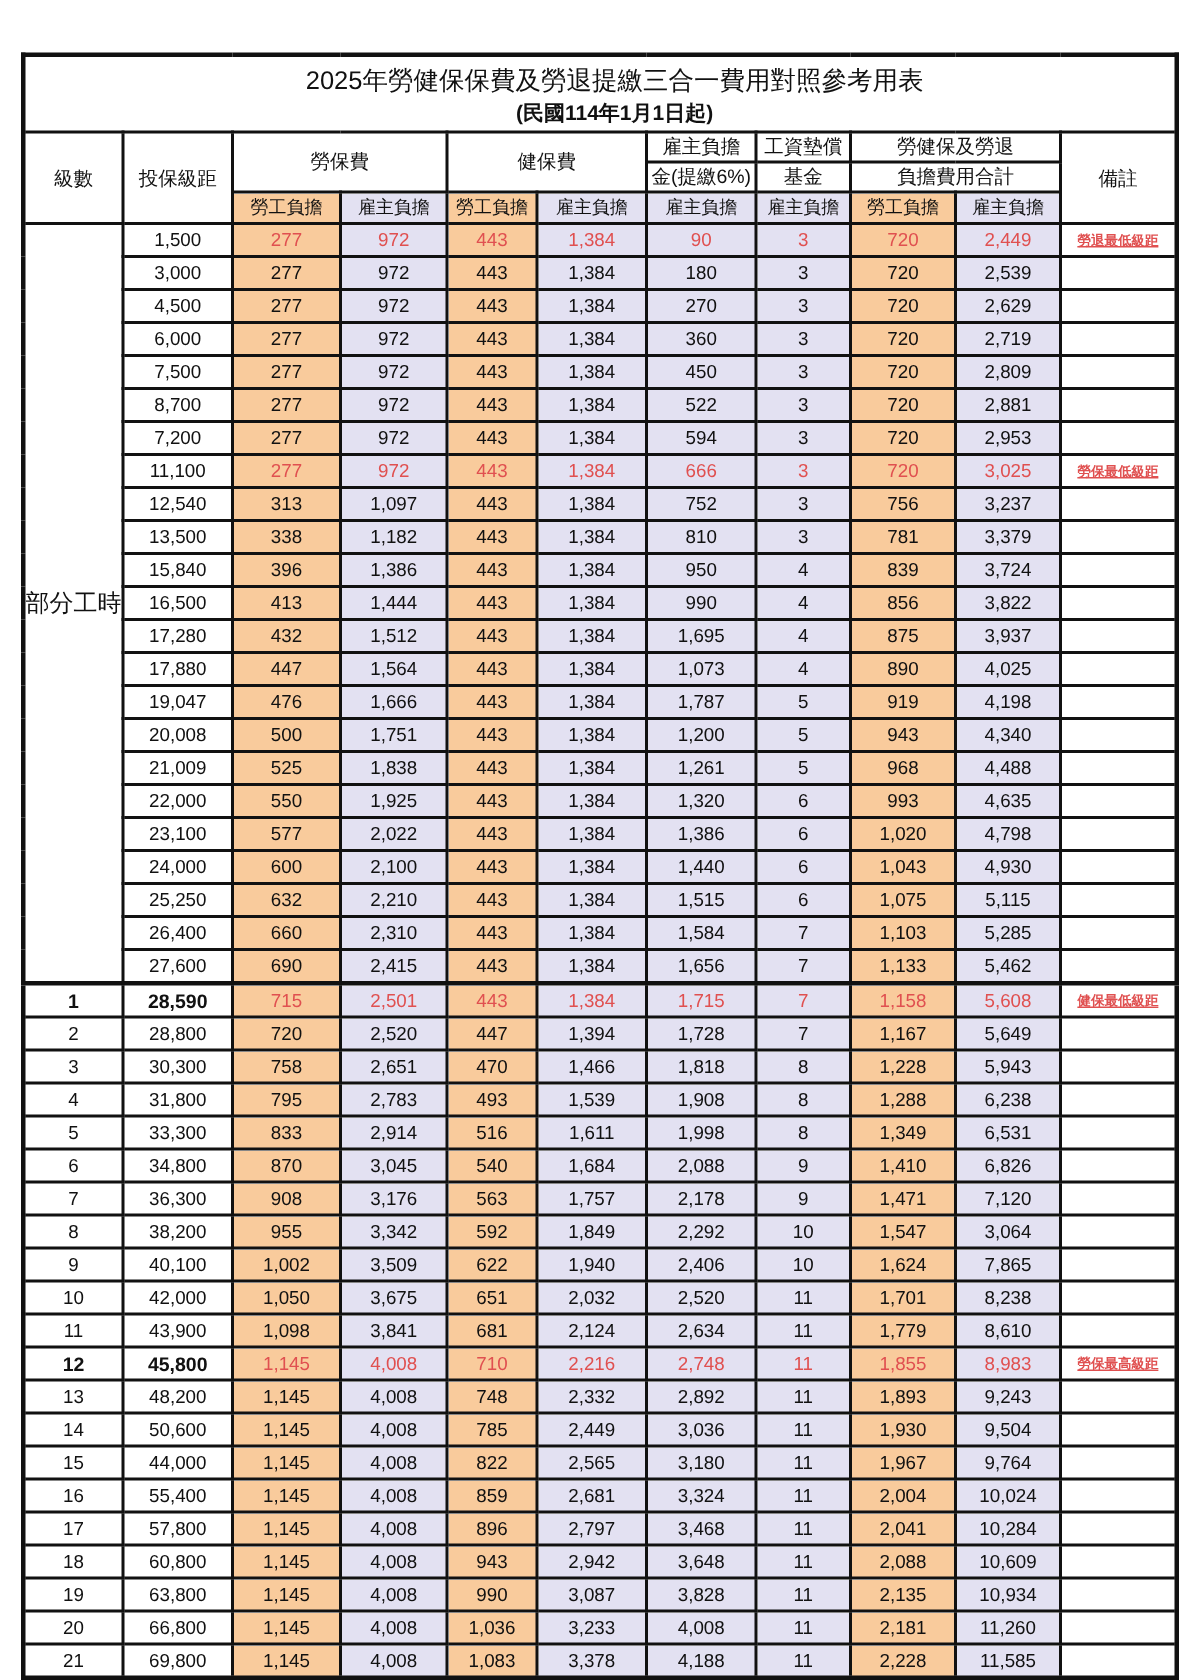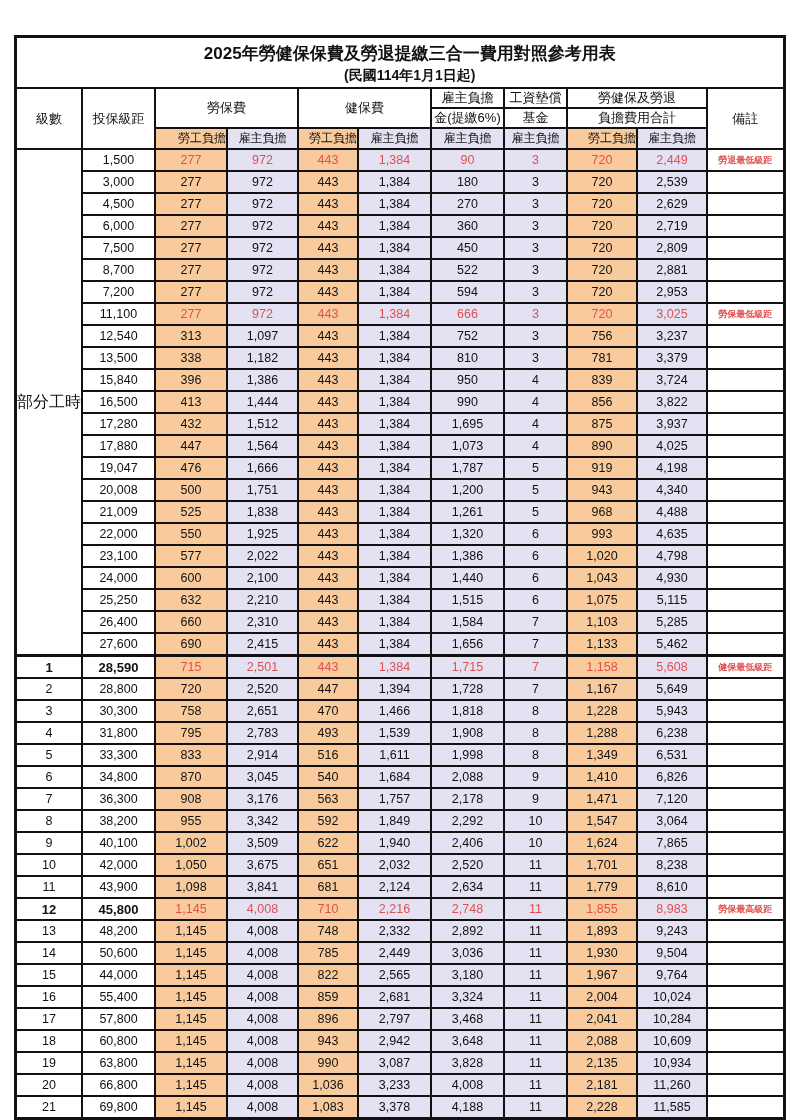--- a/index.html
+++ b/index.html
@@ -14,32 +14,32 @@
     font-family:"Liberation Sans","DejaVu Sans",sans-serif;color:#111;
   }
   .sheet{position:absolute;left:14px;top:35px;}
   table{border-collapse:collapse;table-layout:fixed;border:3px solid var(--border);}
   td,th{
     border:2px solid var(--border);padding:0;margin:0;
     text-align:center;vertical-align:middle;white-space:nowrap;overflow:hidden;
     font-weight:400;
   }
   .title-cell{height:49px;background:#fff;}
-  .t1{font-size:17px;font-weight:700;line-height:1.55;padding-left:20px;}
+  .t1{font-size:17px;font-weight:400;line-height:1.55;padding-left:20px;}
   .t2{font-size:14px;font-weight:700;line-height:1.2;padding-left:20px;}
   thead th{font-size:13px;background:#fff;}
   tr.gh th{height:15px;}
   tr.sub th{height:19px;font-size:12px;}
-  tr.sub th.o{background:var(--orange);text-align:right;}
+  tr.sub th.o{background:var(--orange);}
   tr.sub th.l{background:var(--lav);}
   tbody td{height:20px;font-size:12.5px;}
   td.v.o{background:var(--orange);}
   td.v.l{background:var(--lav);}
   td.lvl,td.br,td.note{background:#fff;}
-  td.note{font-size:9px;font-weight:700;color:var(--red);}
+  td.note{font-size:9px;font-weight:700;color:var(--red);text-decoration:underline;}
   tr.hl td.v{color:var(--red);}
   .bb{font-weight:700;font-size:13px;}
   td.part{font-size:16px;}
 </style>
 </head>
 <body>
 
 <div class="sheet">
   <table>
     <colgroup>

